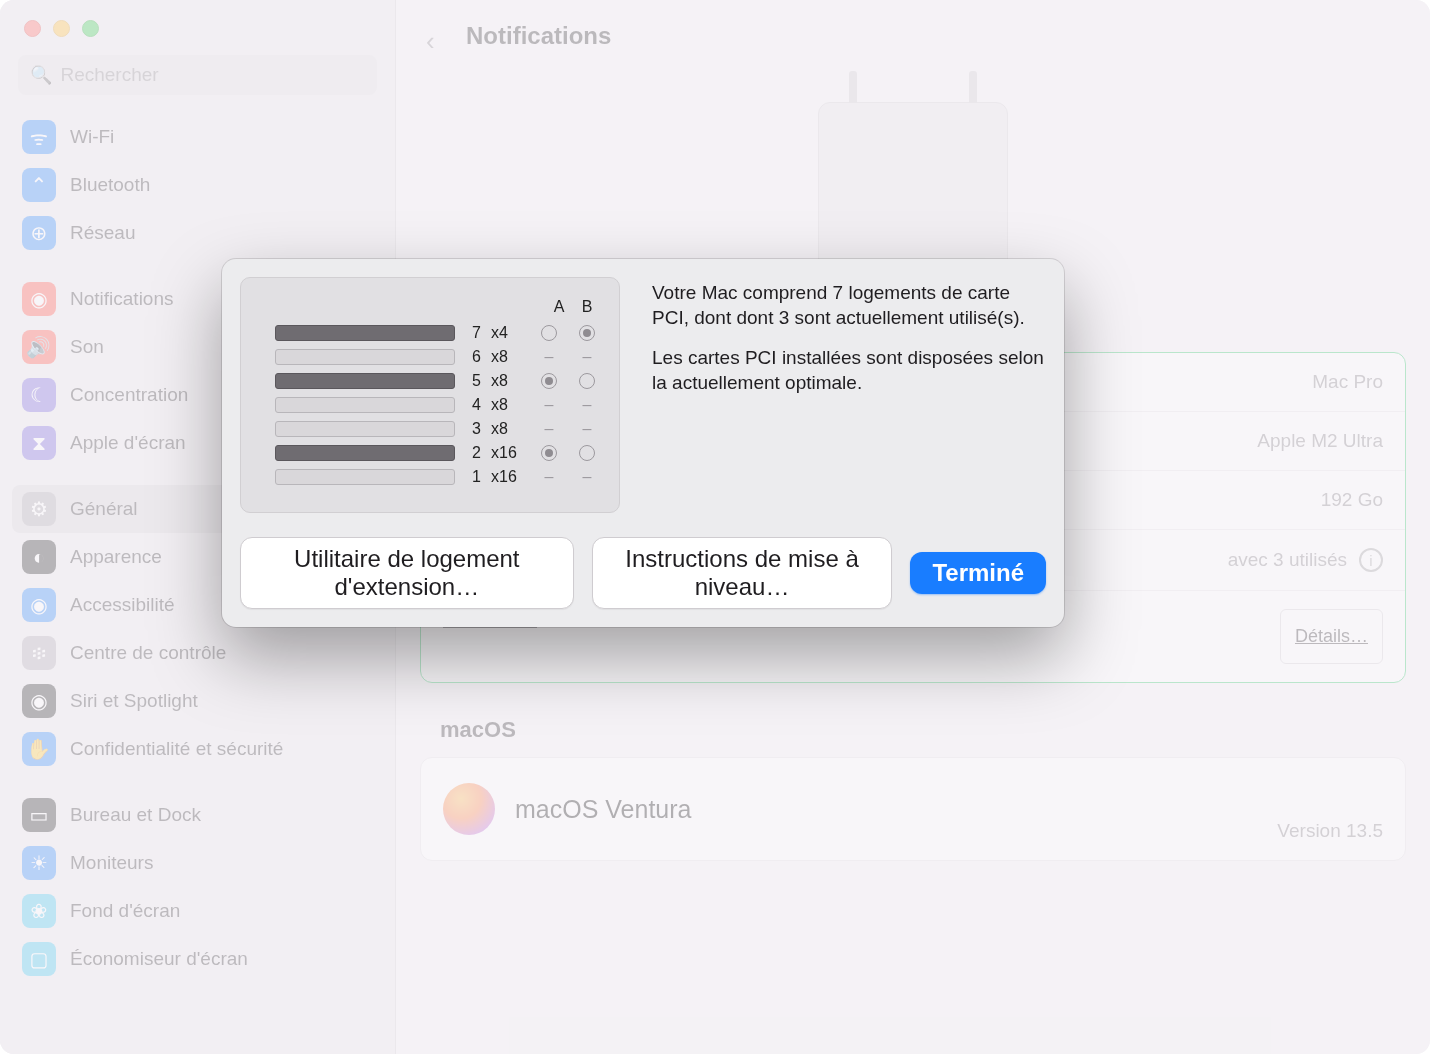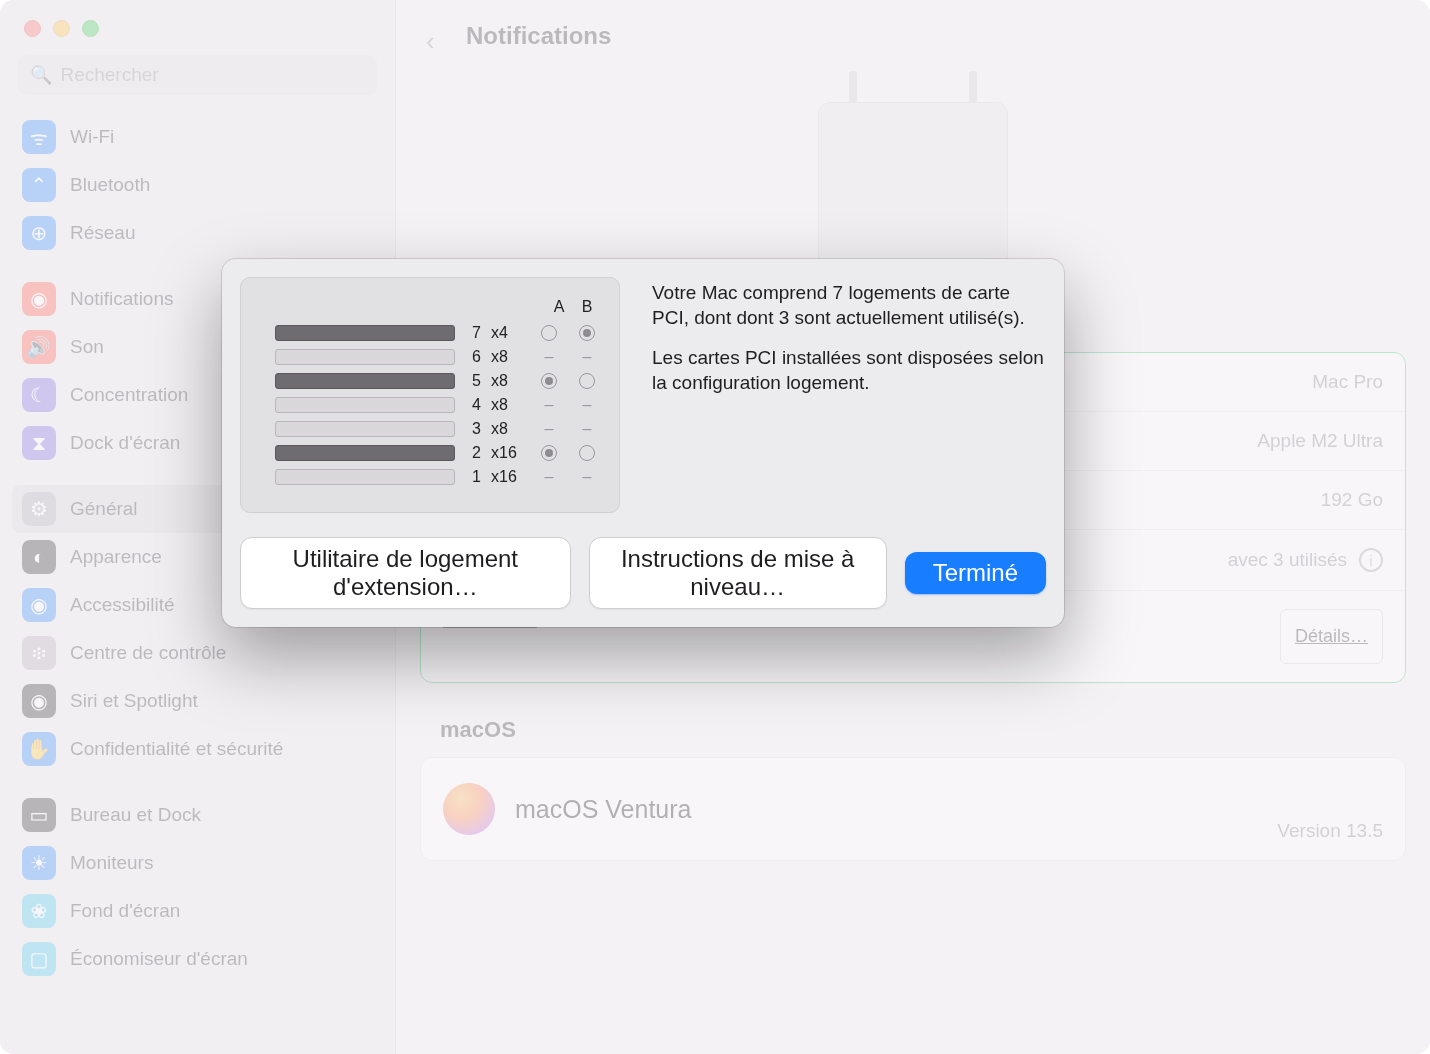--- a/index.html
+++ b/index.html
@@ -257,24 +257,24 @@
   border-radius: 12px;
   padding: 7px 18px;
   font-size: 24px;
   color: #1f1d20;
   box-shadow: 0 1px 1px rgba(0,0,0,0.05);
 }
 .mac-btn.primary {
   background: #197dff;
   color: #fff;
   border: none;
-  font-weight: 400;
+  font-weight: 700;
   box-shadow: 0 1px 2px rgba(25,125,255,0.4);
   margin-left: auto;
-  padding: 7px 28px;
+  padding: 7px 22px;
 }
 </style>
 </head>
 <body>
 
 <div class="window">
 
   <div class="sidebar">
     <div class="traffic">
       <span class="tl-red"></span>
@@ -308,21 +308,21 @@
           <div class="nav-item">
             <div class="nicon ic-son">🔊</div>
             <span>Son</span>
           </div>
           <div class="nav-item">
             <div class="nicon ic-focus">☾</div>
             <span>Concentration</span>
           </div>
           <div class="nav-item">
             <div class="nicon ic-screen">⧗</div>
-            <span>Dock d'écran</span>
+            <span>Apple d'écran</span>
           </div>
         </div>
         <div class="nav-group">
           <div class="nav-item selected">
             <div class="nicon ic-gen">⚙</div>
             <span>Général</span>
           </div>
           <div class="nav-item">
             <div class="nicon ic-app">◐</div>
             <span>Apparence</span>
@@ -499,21 +499,21 @@
                 <span class="dash">–</span>
               </span>
               <span class="rad-col">
                 <span class="dash">–</span>
               </span>
             </div>
           </div>
       </div>
       <div class="sheet-text">
         <p>Votre Mac comprend 7 logements de carte PCI, dont dont 3 sont actuellement utilisé(s).</p>
-        <p>Les cartes PCI installées sont disposées selon la configuration logement.</p>
+        <p>Les cartes PCI installées sont disposées selon la actuellement optimale.</p>
       </div>
     </div>
     <div class="sheet-buttons">
       <button class="mac-btn">Utilitaire de logement d'extension…</button>
       <button class="mac-btn">Instructions de mise à niveau…</button>
       <button class="mac-btn primary">Terminé</button>
     </div>
   </div>
 </div>
 

